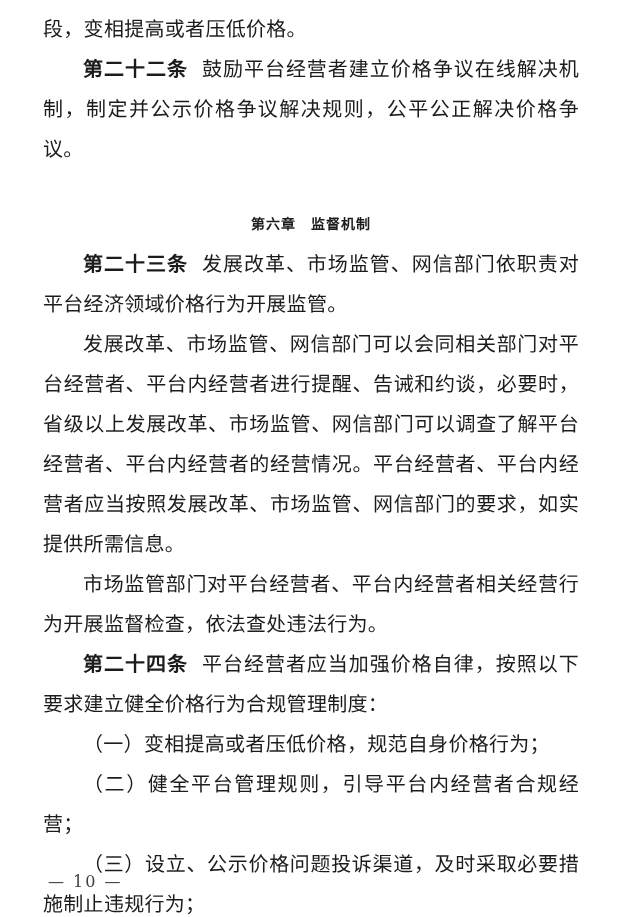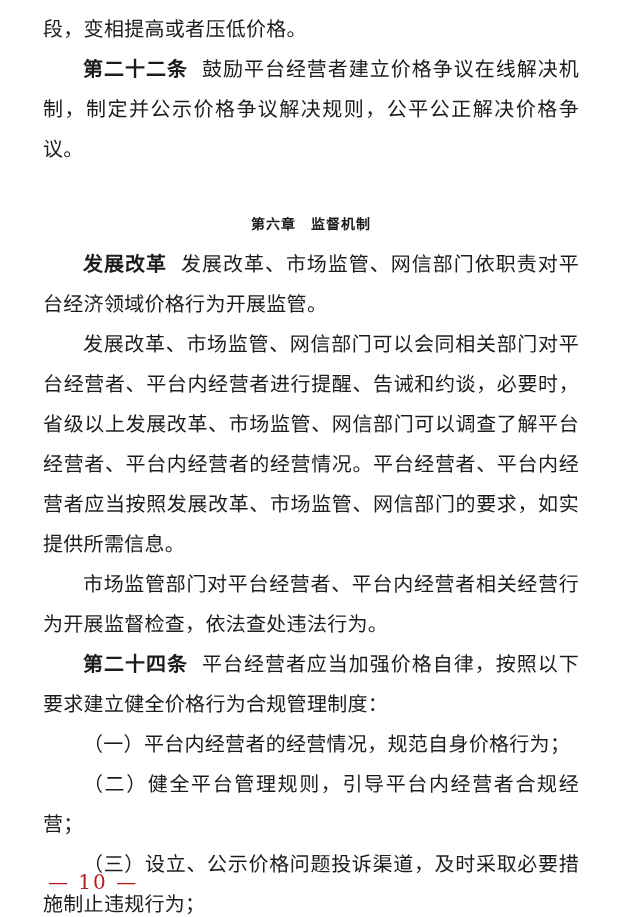--- a/index.html
+++ b/index.html
@@ -39,37 +39,37 @@
     line-height: 40px;
     font-weight: 700;
     text-align: center;
     font-family: "DejaVu Sans", "Liberation Sans", sans-serif;
     letter-spacing: 1px;
   }
   .page-footer {
     position: absolute;
     left: 30px;
     bottom: 24px;
-    font-size: 20px;
+    font-size: 16px;
     line-height: 22px;
-    color: #b91c1c;
+    color: #404040;
     letter-spacing: 2px;
     font-family: "DejaVu Serif", "Liberation Serif", serif;
   }
 </style>
 </head>
 <body>
 
 <div class="page">
   <div class="doc-body" id="doc-body">
       <p class="body-para"><span>段，变相提高或者压低价格。</span></p>
       <p class="body-para indent"><span class="lead">第二十二条</span><span>鼓励平台经营者建立价格争议在线解决机制，制定并公示价格争议解决规则，公平公正解决价格争议。</span></p>
       <h2 class="chapter-heading">第六章　监督机制</h2>
-      <p class="body-para indent"><span class="lead">发展改革</span><span>发展改革、市场监管、网信部门依职责对平台经济领域价格行为开展监管。</span></p>
+      <p class="body-para indent"><span class="lead">第二十三条</span><span>发展改革、市场监管、网信部门依职责对平台经济领域价格行为开展监管。</span></p>
       <p class="body-para indent"><span>发展改革、市场监管、网信部门可以会同相关部门对平台经营者、平台内经营者进行提醒、告诫和约谈，必要时，省级以上发展改革、市场监管、网信部门可以调查了解平台经营者、平台内经营者的经营情况。平台经营者、平台内经营者应当按照发展改革、市场监管、网信部门的要求，如实提供所需信息。</span></p>
       <p class="body-para indent"><span>市场监管部门对平台经营者、平台内经营者相关经营行为开展监督检查，依法查处违法行为。</span></p>
       <p class="body-para indent"><span class="lead">第二十四条</span><span>平台经营者应当加强价格自律，按照以下要求建立健全价格行为合规管理制度：</span></p>
-      <p class="body-para indent"><span>（一）平台内经营者的经营情况，规范自身价格行为；</span></p>
+      <p class="body-para indent"><span>（一）变相提高或者压低价格，规范自身价格行为；</span></p>
       <p class="body-para indent"><span>（二）健全平台管理规则，引导平台内经营者合规经营；</span></p>
       <p class="body-para indent"><span>（三）设立、公示价格问题投诉渠道，及时采取必要措施制止违规行为；</span></p>
     </div>
   <div class="page-footer">— 10 —</div>
 </div>
 
 </body></html>

